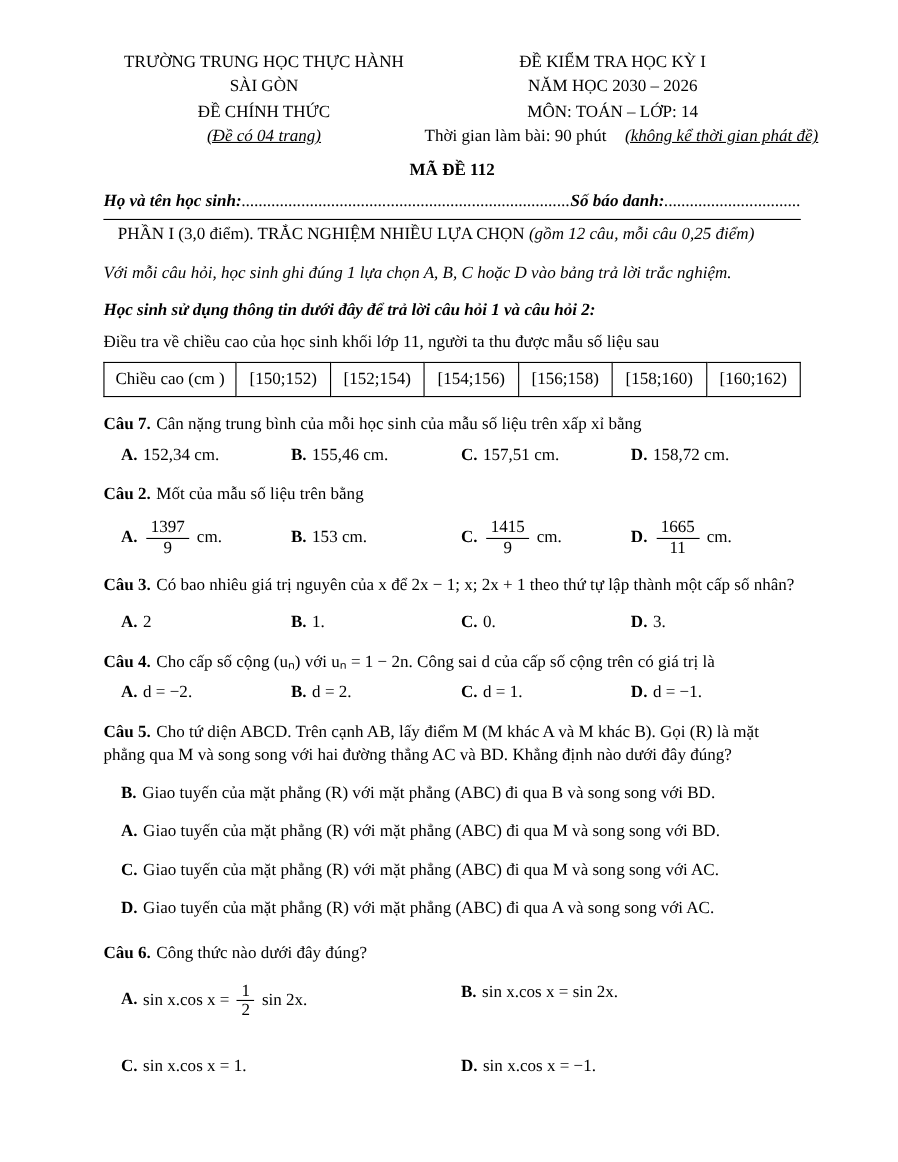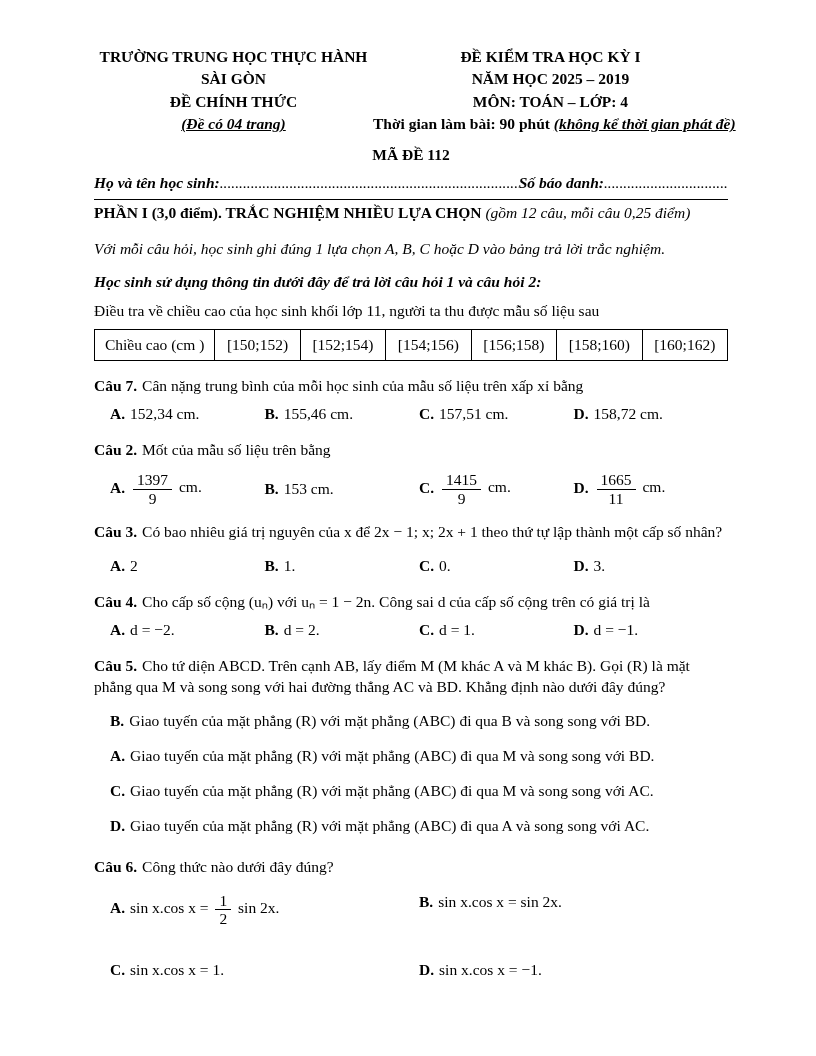--- a/index.html
+++ b/index.html
@@ -1,21 +1,21 @@
 <!DOCTYPE html>
 <html><head>
 <meta charset="utf-8">
 <style>
   html,body{margin:0;padding:0;}
   body{
     width:816px;min-height:1056px;background:#ffffff;color:#000;
     font-family:"Liberation Serif",serif;font-size:15.5px;line-height:1.35;
   }
   .page{width:816px;min-height:1056px;box-sizing:border-box;padding:46px 88px 60px 94px;}
-  .b{font-weight:bold;}
+  .b{font-weight:normal;margin-left:13px;}
   .i{font-style:italic;}
   .u{text-decoration:underline;}
   .header{display:flex;align-items:flex-start;}
   .h-left{width:44%;text-align:center;line-height:1.45;}
   .h-right{width:56%;text-align:center;line-height:1.45;}
   .duration{white-space:nowrap;}
   .exam-code{text-align:center;font-weight:bold;margin-top:9px;}
   .student-line{display:flex;font-weight:bold;font-style:italic;margin-top:7px;white-space:nowrap;overflow:hidden;}
   .dots{overflow:hidden;flex-shrink:1;font-weight:normal;}
   .rule{border:none;border-top:1.7px solid #000;margin:5px 0 3px;}
@@ -44,22 +44,22 @@
 <div class="page">
 
   <div class="header">
     <div class="h-left">
       <div class="b">TRƯỜNG TRUNG HỌC THỰC HÀNH SÀI GÒN</div>
       <div class="b">ĐỀ CHÍNH THỨC</div>
       <div class="b i u">(Đề có 04 trang)</div>
     </div>
     <div class="h-right">
       <div class="b">ĐỀ KIỂM TRA HỌC KỲ I</div>
-      <div class="b">NĂM HỌC 2025 – 2019</div>
-      <div class="b">MÔN: TOÁN – LỚP: 4</div>
+      <div class="b">NĂM HỌC 2030 – 2026</div>
+      <div class="b">MÔN: TOÁN – LỚP: 14</div>
       <div class="duration">
         <span class="b">Thời gian làm bài: 90 phút </span><span class="b i u">(không kể thời gian phát đề)</span>
       </div>
     </div>
   </div>
 
   <div class="exam-code">MÃ ĐỀ 112</div>
 
   <div class="student-line">
     <span>Họ và tên học sinh:</span>

